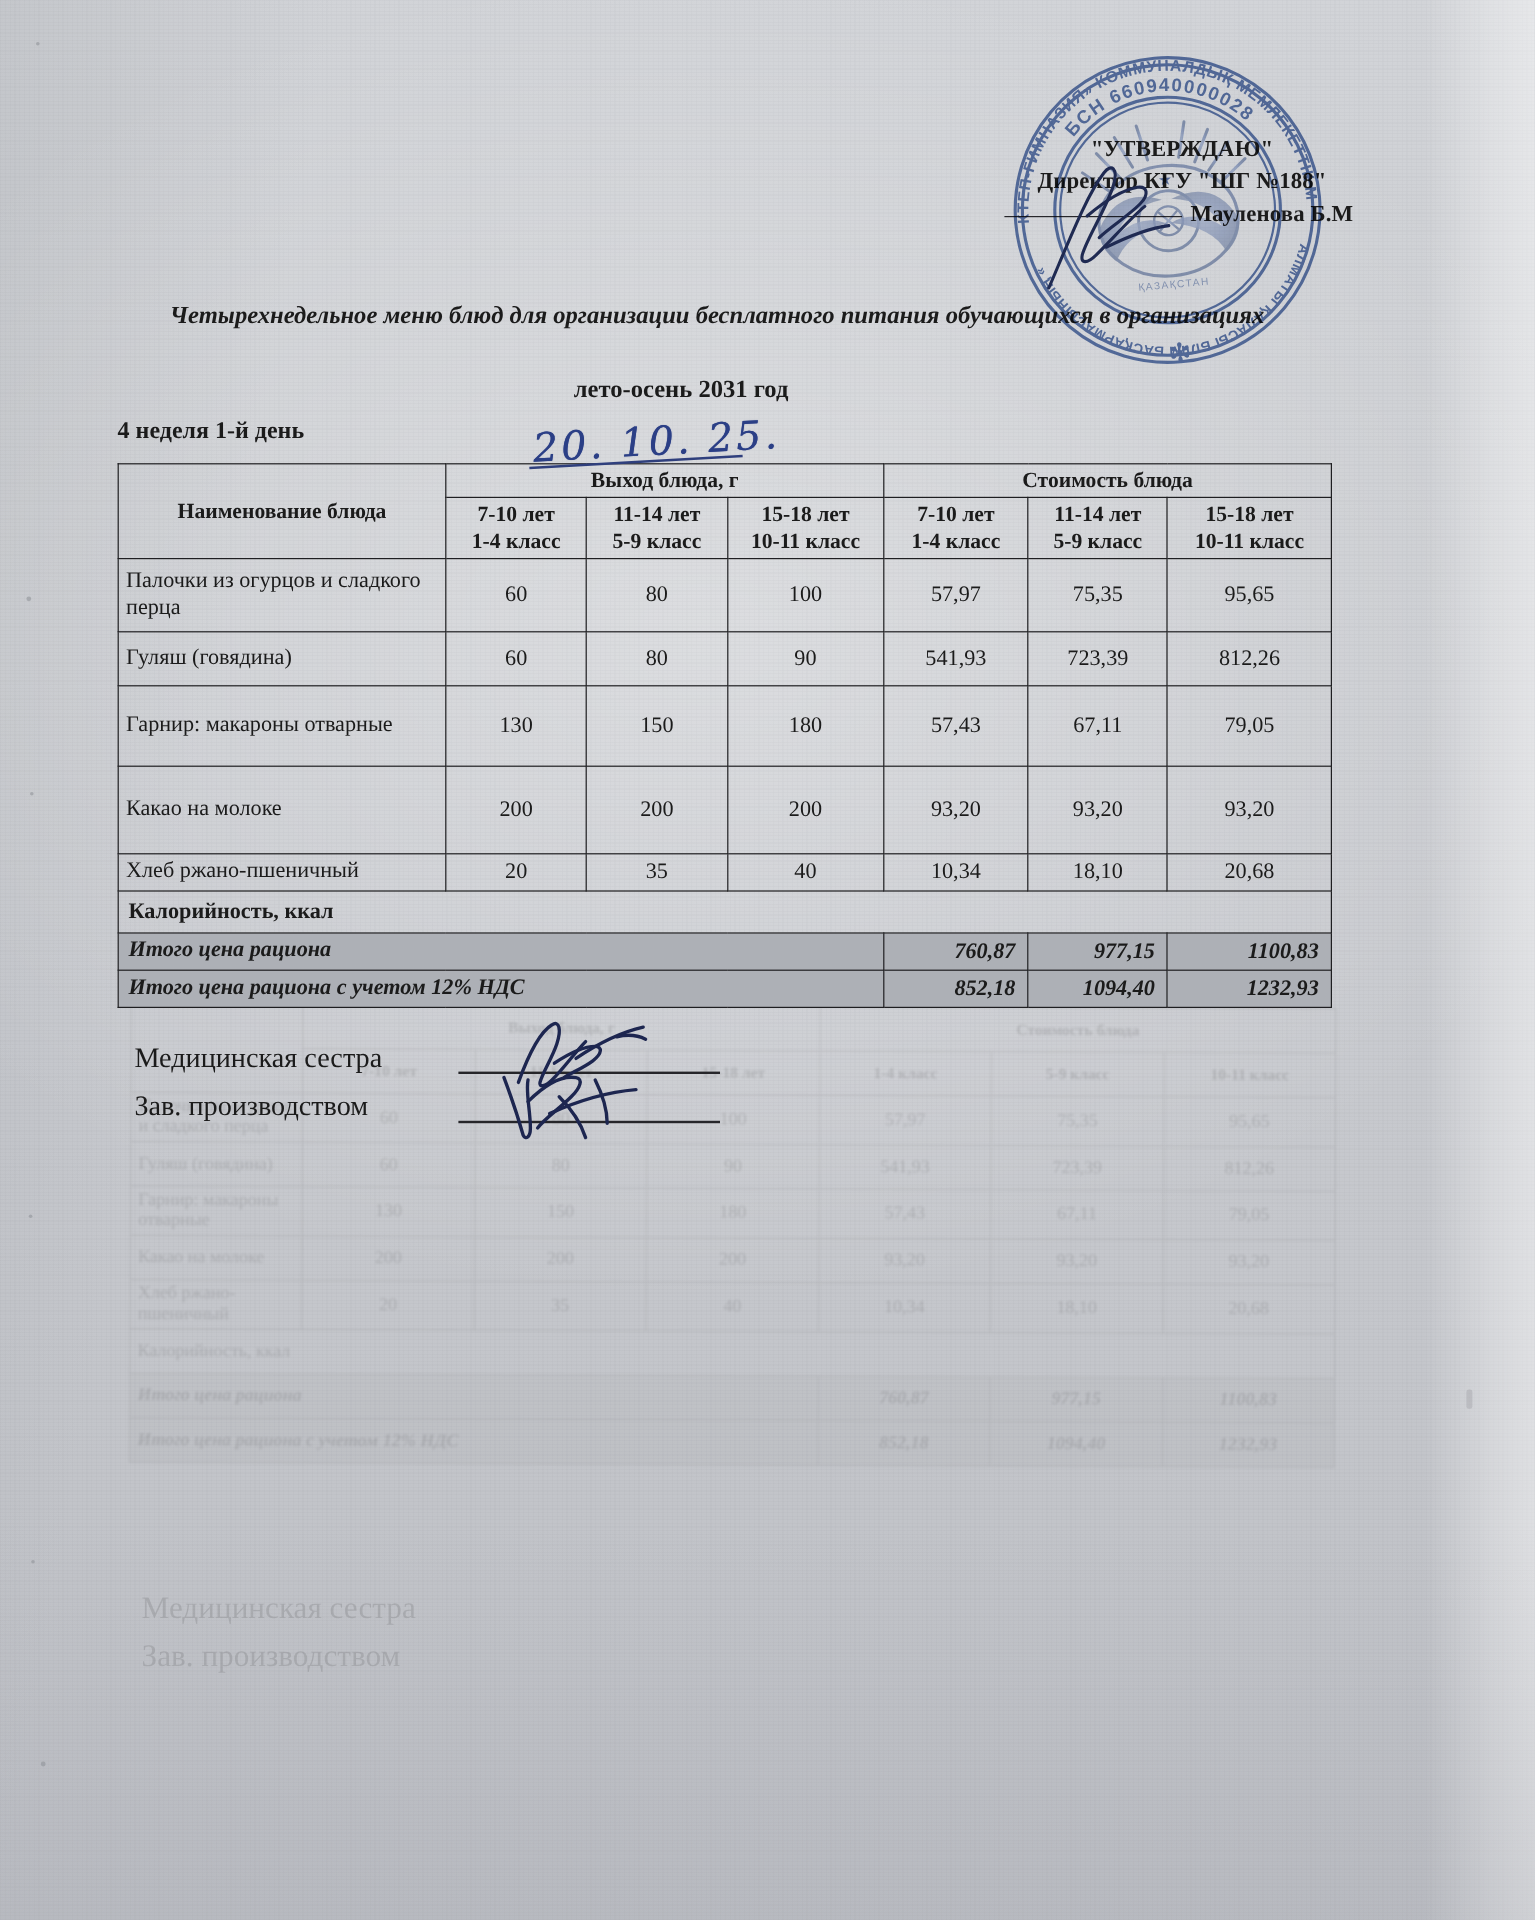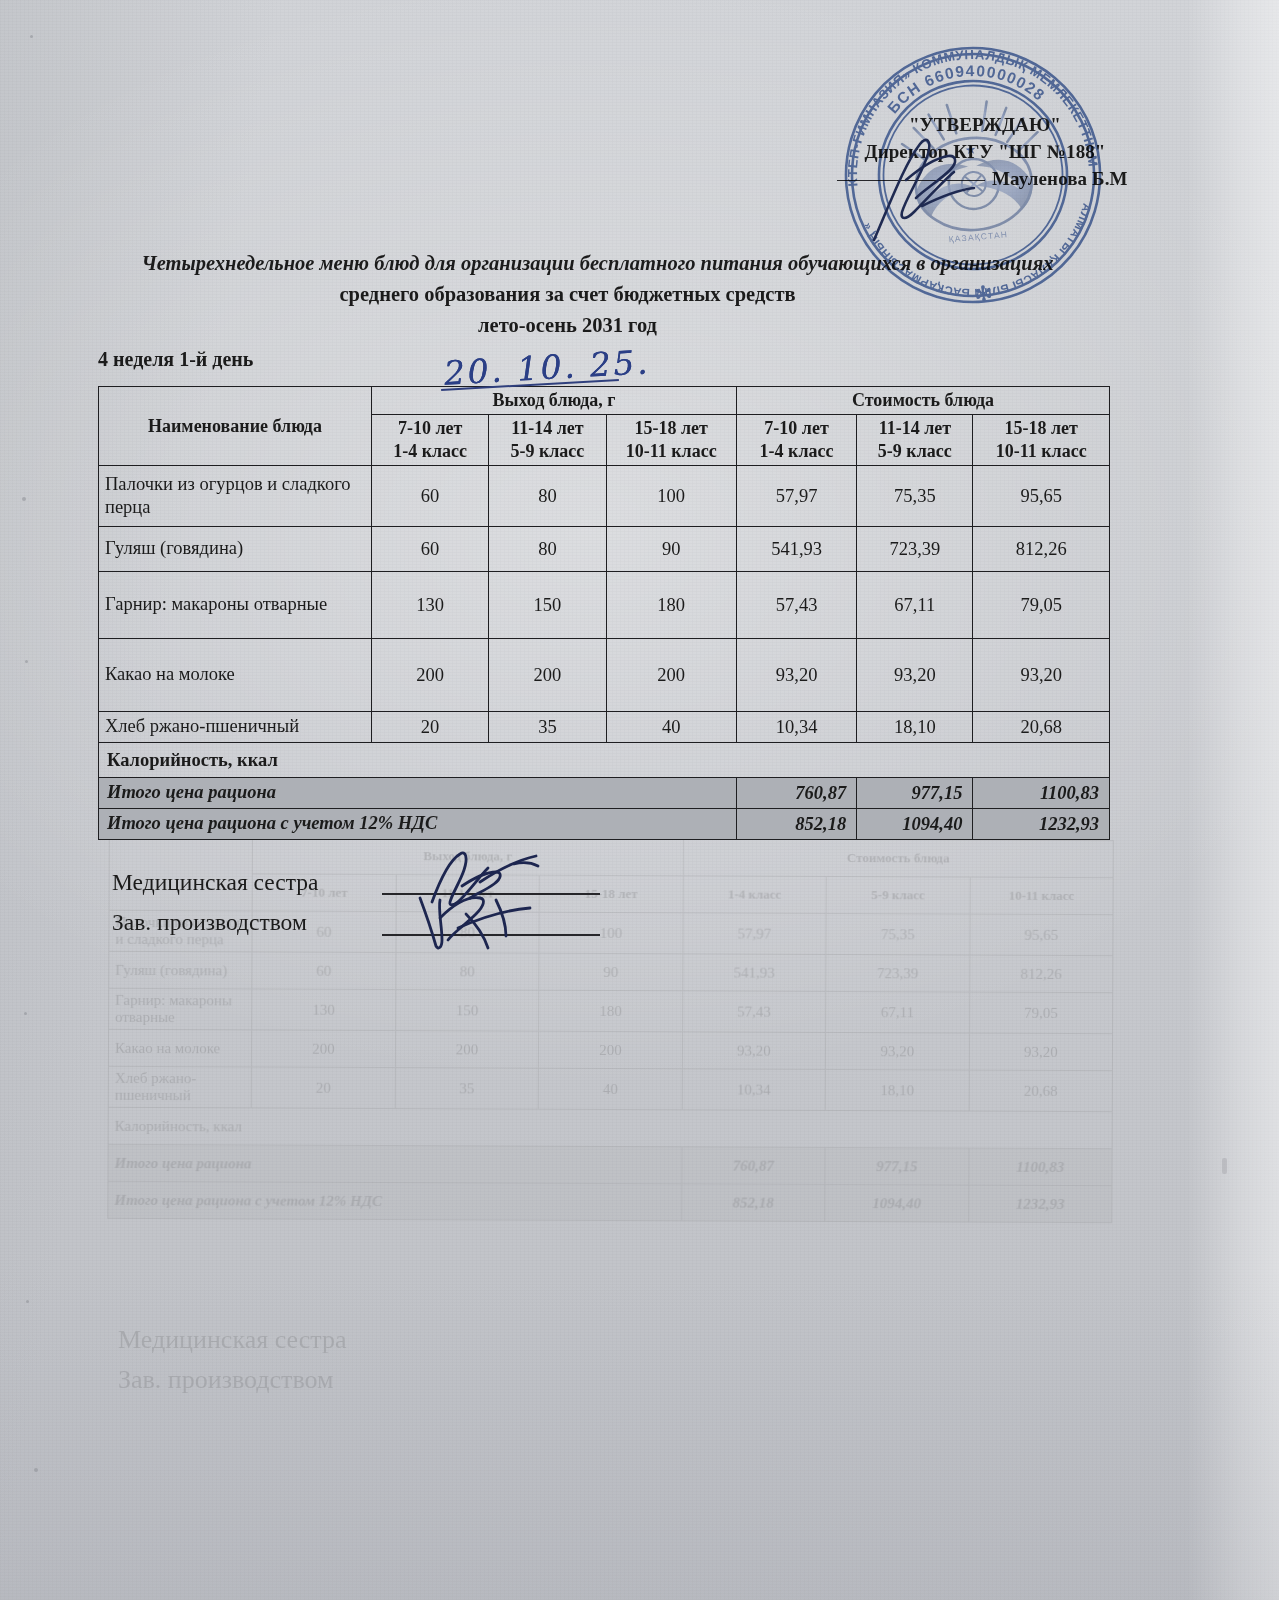--- a/index.html
+++ b/index.html
@@ -310,21 +310,21 @@
   <div>"УТВЕРЖДАЮ"</div>
   <div>Директор КГУ "ШГ  №188"</div>
   <div class="row3">
     <span class="sigline"></span>
     <span>Мауленова Б.М</span>
   </div>
 </div>
 
 <div id="title">
   <span class="l1">Четырехнедельное меню блюд для организации бесплатного питания обучающихся в организациях</span>
-  <span>среднего образования за счет бюджетных средств</span><br>
+  <br>
   <span>лето-осень 2031 год</span>
 </div>
 
 <div id="weekday">4 неделя 1-й день</div>
 
 <div id="handdate">
   <span>20. 10. 25.</span>
   <span class="ul"></span>
 </div>
 

